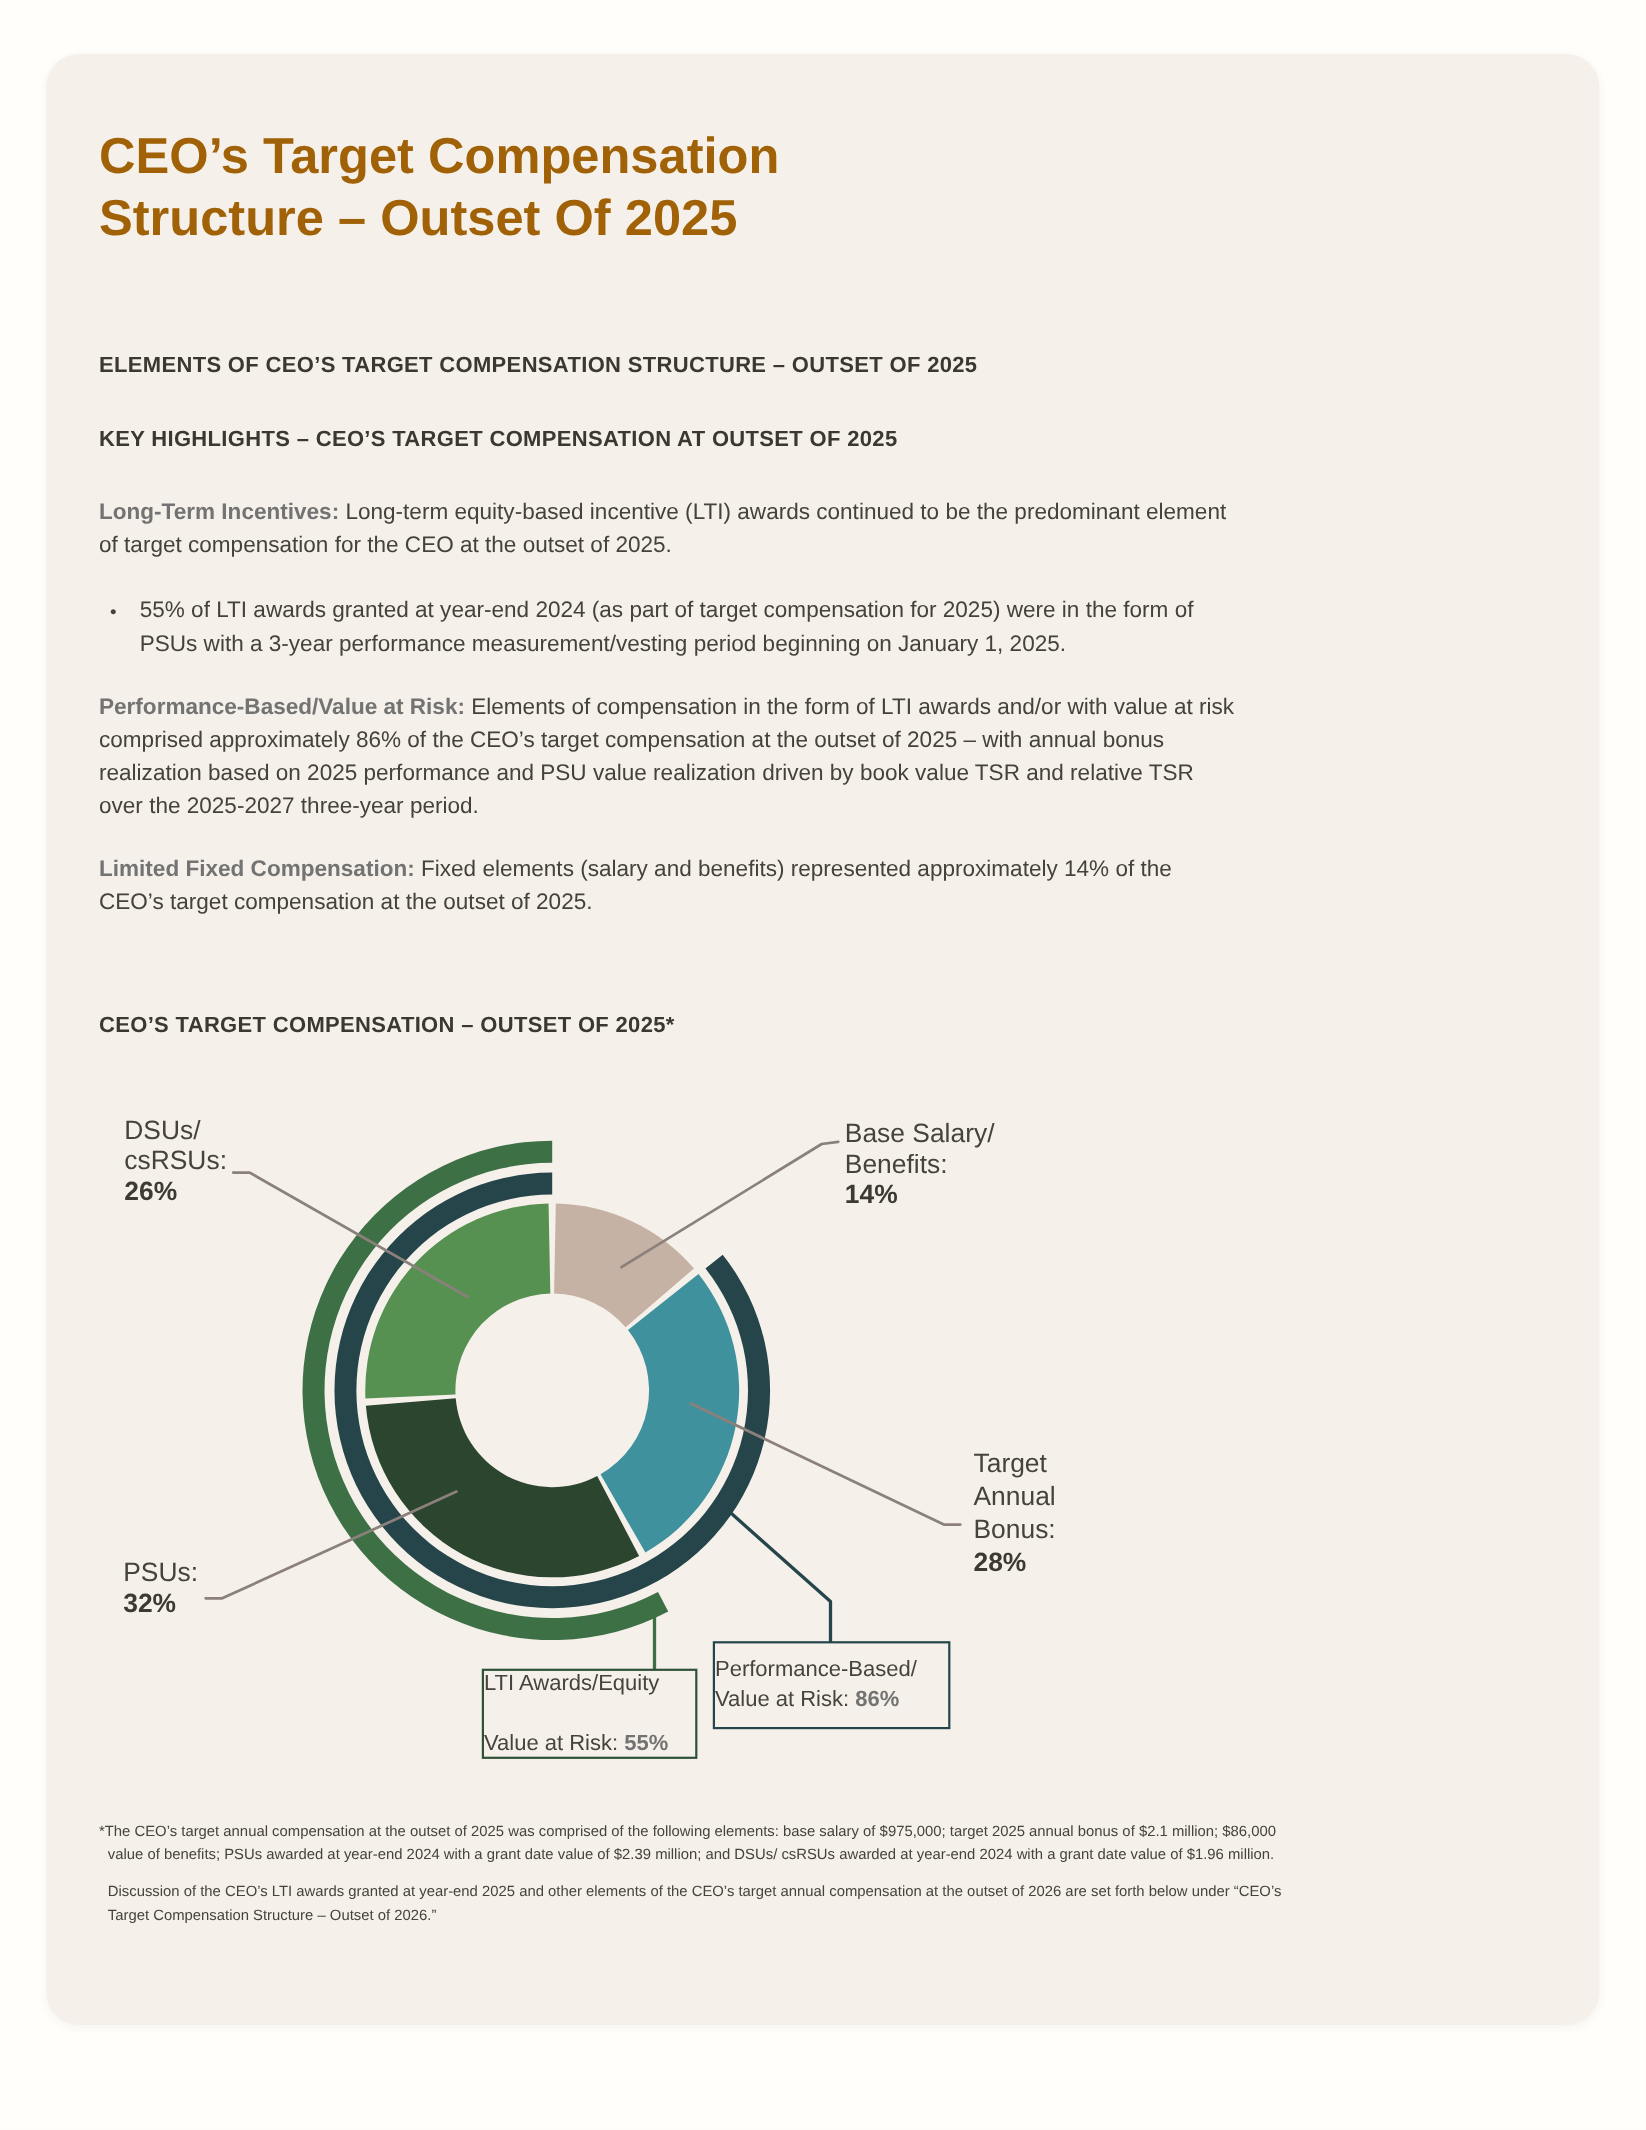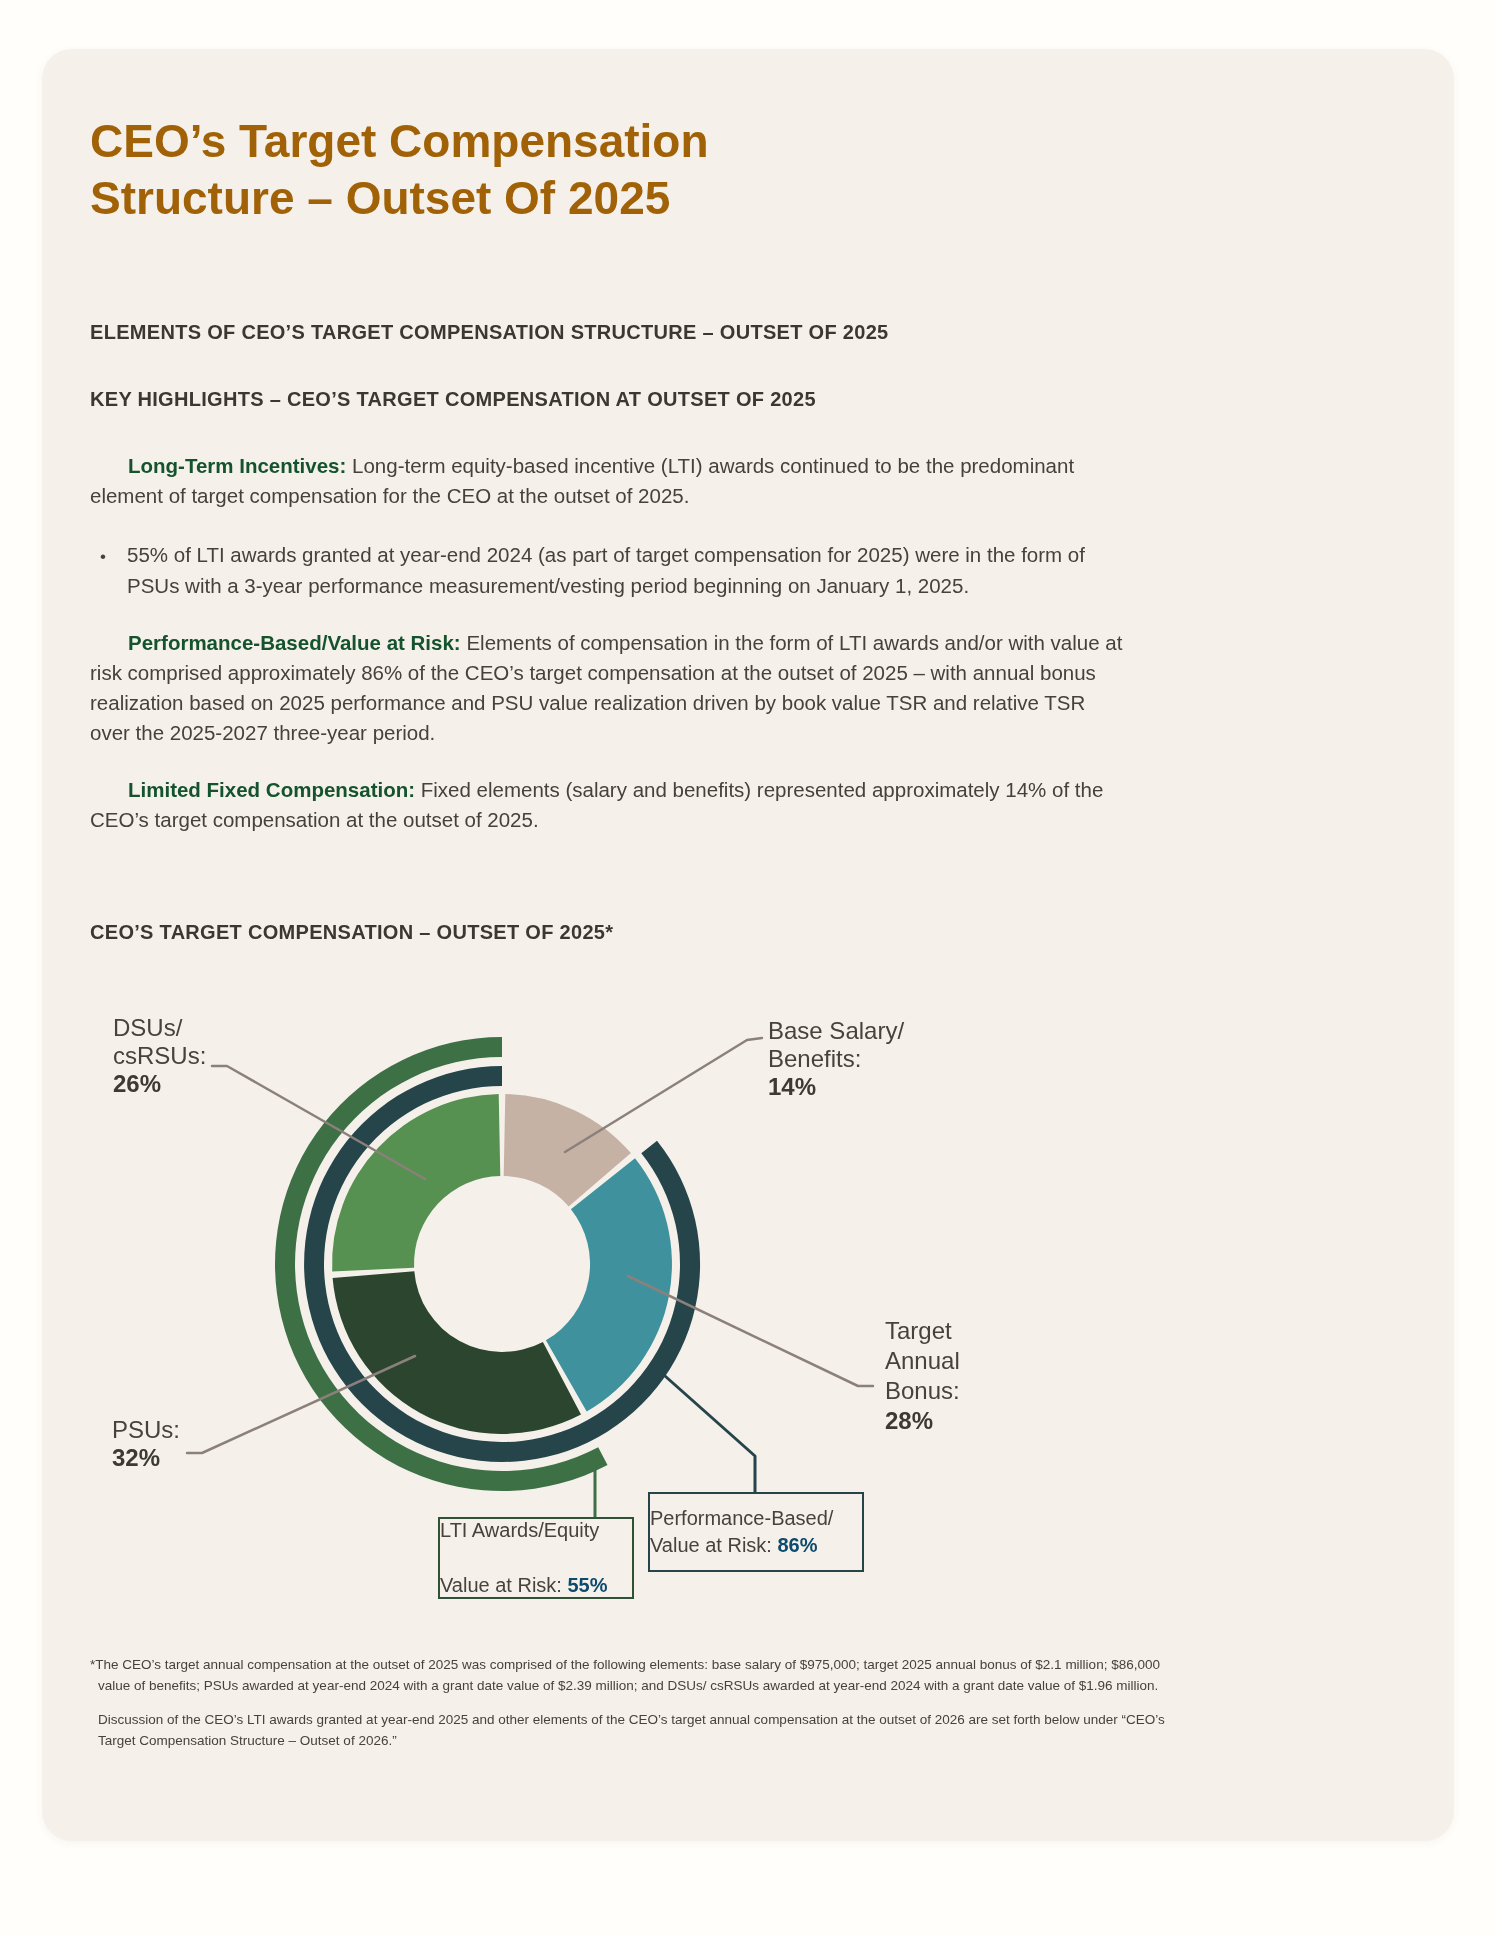--- a/index.html
+++ b/index.html
@@ -5,33 +5,33 @@
   html,body{margin:0;padding:0;background:#FFFEFA;}
   .page{position:relative;width:1496px;height:1936px;background:#FFFEFA;font-family:"Liberation Sans",sans-serif;overflow:hidden;}
   .card{position:absolute;left:42px;top:49px;width:1412px;height:1792px;background:#F5F1EA;border-radius:30px;box-shadow:0 2px 8px rgba(60,55,45,0.05);}
   .content{padding:64px 48px 0 48px;}
   h1{margin:0;font-size:46px;line-height:1.24;font-weight:800;color:#a16207;max-width:760px;letter-spacing:0px;}
   h2.sect{margin:0;font-size:20px;font-weight:800;color:#3A3831;letter-spacing:0.3px;}
   #h-elements{margin-top:94px;}
   #h-key{margin-top:44px;}
   #h-chart{margin-top:86px;}
   p.body{margin:0;font-size:20.5px;line-height:30px;color:#45423A;max-width:1035px;}
-  p.body b{color:#14532d;margin-left:38px;}
+  p.body b{color:#737373;}
   #p-lti{margin-top:40px;}
   .bullet{position:relative;margin-top:28px;padding-left:37px;max-width:1000px;font-size:20.5px;line-height:31px;color:#45423A;}
   .bullet::before{content:"\2022";position:absolute;left:10px;top:2px;font-size:17px;color:#45423A;}
   #p-perf{margin-top:27px;}
   #p-fixed{margin-top:27px;}
   .chart-area{position:relative;margin:50px 0 0 -10px;width:1340px;height:648px;}
   .chart-area svg{position:absolute;left:0;top:0;}
   .chart-label{position:absolute;font-size:24px;line-height:28px;color:#45433C;}
   .chart-label b{color:#3C3A33;}
   #label-bonus{line-height:30px;}
   .callout{position:absolute;display:flex;flex-direction:column;justify-content:center;text-align:left;font-size:20px;line-height:27px;color:#45433C;}
-  .callout b{color:#0c4a6e;}
+  .callout b{color:#737373;}
   #box-lti{left:358px;top:523px;width:192px;height:78px;border:2.5px solid #2F5138;gap:28px;}
   #box-risk{left:568px;top:498px;width:212px;height:76px;border:2.5px solid #25454A;}
   .footnotes{margin-top:12px;max-width:1075px;font-size:13.5px;line-height:21px;color:#45433C;padding-left:8px;}
   .footnotes p{margin:0;}
   #fn1{text-indent:-8px;}
   #fn2{margin-top:13px;}
 </style>
 </head>
 <body>
 

